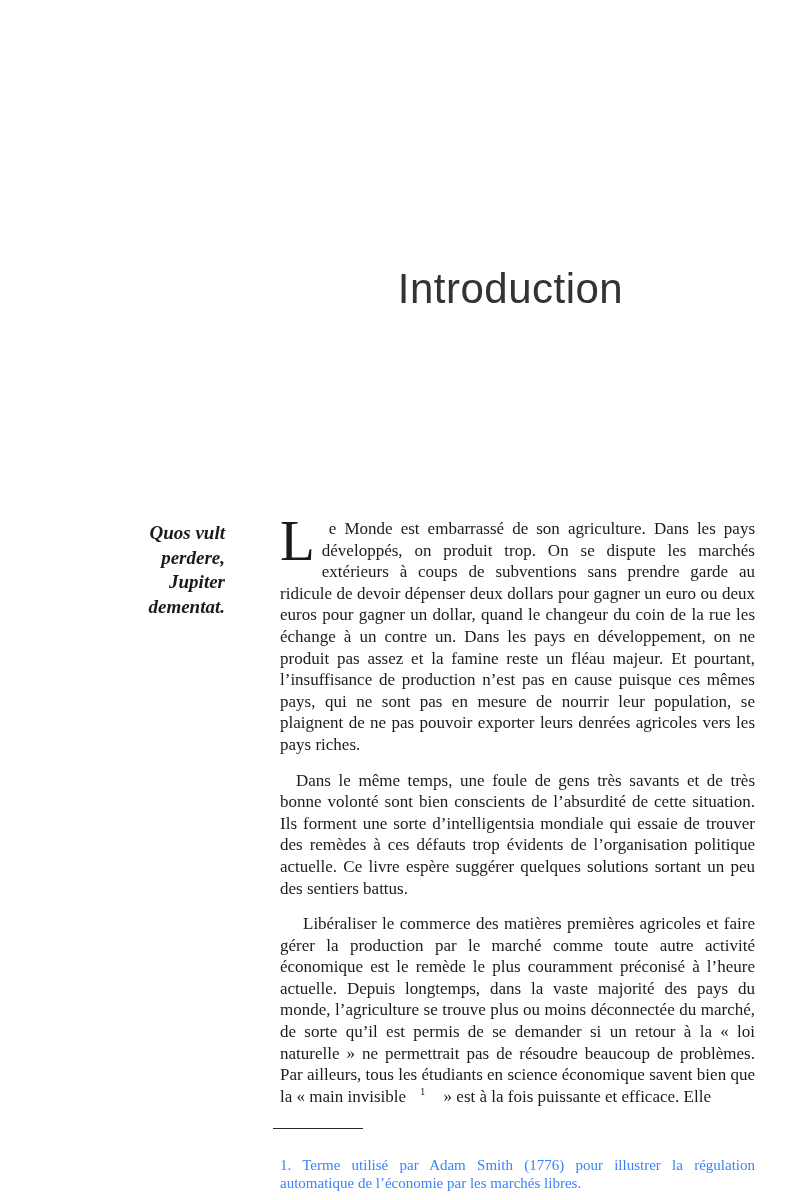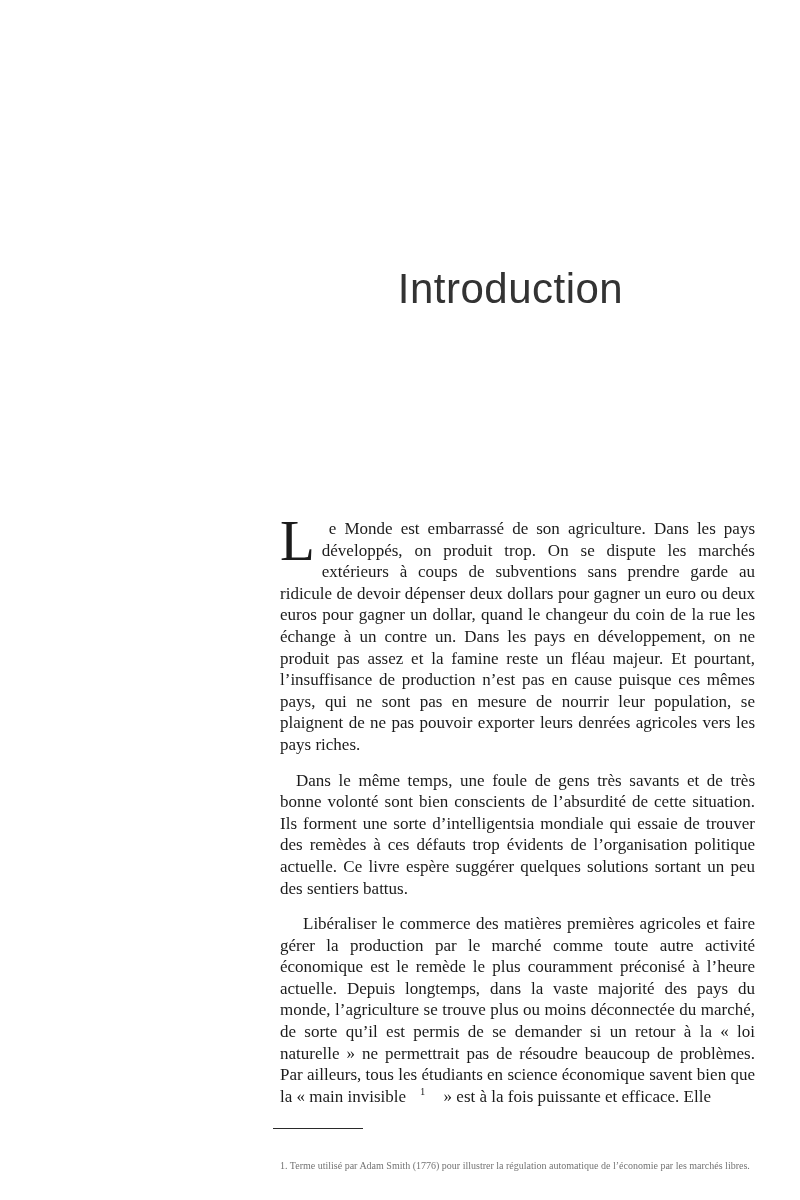--- a/index.html
+++ b/index.html
@@ -72,37 +72,38 @@
     vertical-align: super;
     line-height: 0;
   }
   .footnote-rule {
     width: 90px;
     border: none;
     border-top: 1.2px solid #2a2a2a;
     margin: 14px 0 7px 0;
   }
   .footnote {
-    font-size: 10px;
+    font-size: 15px;
     line-height: 17.5px;
     text-align: justify;
-    color: #737373;
+    color: #3b82f6;
   }
 </style>
 </head>
 <body>
 
 <div class="page">
 
   <h1 class="chapter-title">Introduction</h1>
 
   <div class="content">
 
     <aside class="epigraph-col">
       <div class="epigraph-inner">
+        <p>Quos vult perdere, Jupiter dementat.</p>
       </div>
     </aside>
 
     <main class="body-col">
 
       <p class="para">
         <span class="dropcap">L</span><span>e Monde est embarrassé de son agriculture. Dans les pays développés, on produit trop. On se dispute les marchés extérieurs à coups de subventions sans prendre garde au ridicule de devoir dépenser deux dollars pour gagner un euro ou deux euros pour gagner un dollar, quand le changeur du coin de la rue les échange à un contre un. Dans les pays en développement, on ne produit pas assez et la famine reste un fléau majeur. Et pourtant, l’insuffisance de production n’est pas en cause puisque ces mêmes pays, qui ne sont pas en mesure de nourrir leur population, se plaignent de ne pas pouvoir exporter leurs denrées agricoles vers les pays riches.</span>
       </p>
 
       <p class="para indent">Dans le même temps, une foule de gens très savants et de très bonne volonté sont bien conscients de l’absurdité de cette situation. Ils forment une sorte d’intelligentsia mondiale qui essaie de trouver des remèdes à ces défauts trop évidents de l’organisation politique actuelle. Ce livre espère suggérer quelques solutions sortant un peu des sentiers battus.</p>

